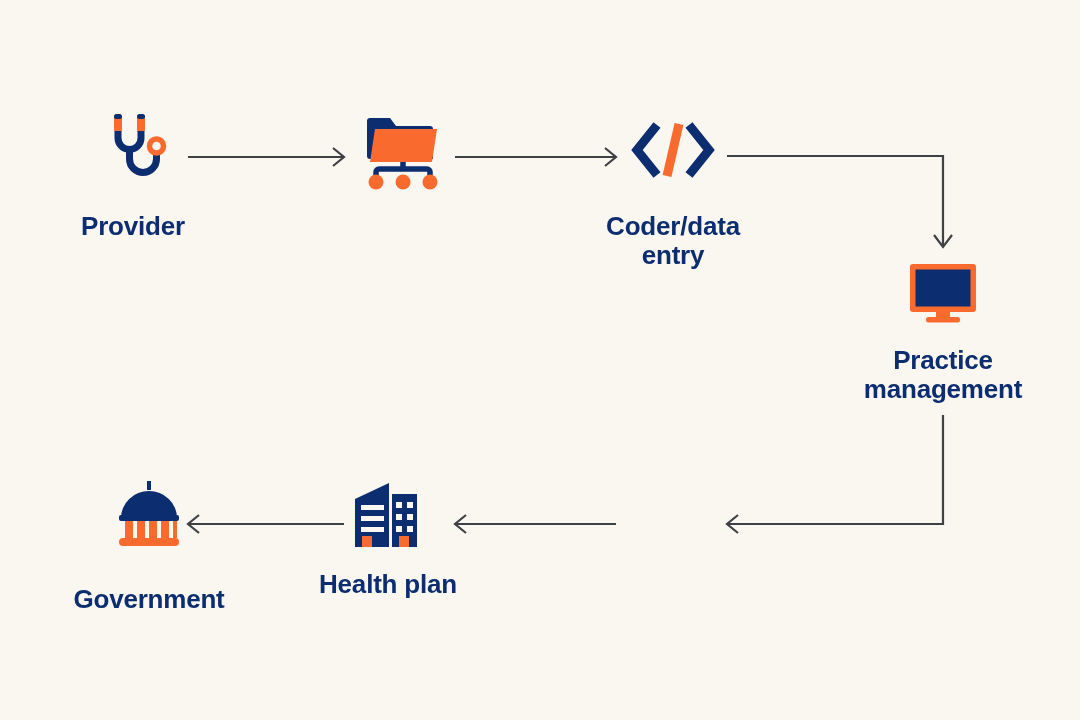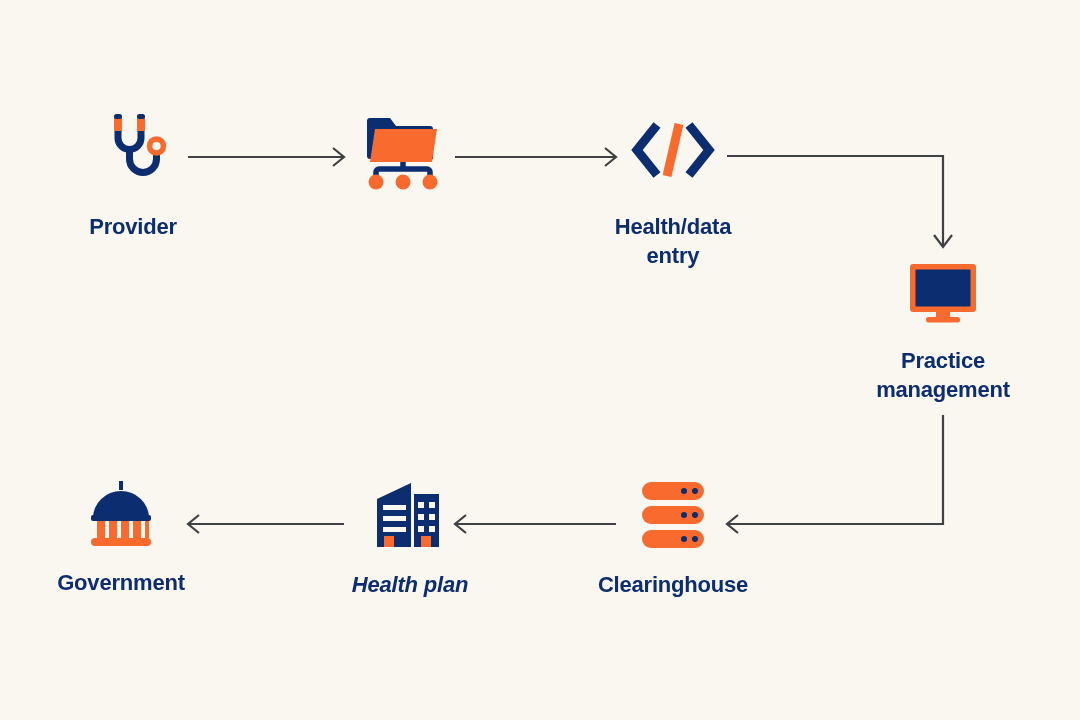--- a/index.html
+++ b/index.html
@@ -35,35 +35,35 @@
     align-items: center;
     text-align: center;
   }
   .node-icon {
     display: block;
     line-height: 0;
   }
   .node-label {
     font-family: "Liberation Sans", sans-serif;
     font-weight: bold;
-    font-size: 22px;
+    font-size: 26px;
     line-height: 29px;
     color: #0C2D6F;
     letter-spacing: -0.2px;
     white-space: pre-line;
   }
 
   
   #node-provider      { left: 33px;  top: 112px; width: 200px; }
   #node-emr           { left: 303px; top: 112px; width: 200px; }
   #node-coder         { left: 573px; top: 112px; width: 200px; }
   #node-practice      { left: 843px; top: 262px; width: 200px; text-align: center; }
   #node-clearinghouse { left: 573px; top: 480px; width: 200px; }
-  #node-healthplan    { left: 310px; top: 480px; width: 200px; font-style: italic; }
-  #node-government    { left: 21px;  top: 480px; width: 200px; }
+  #node-healthplan    { left: 288px; top: 480px; width: 200px; }
+  #node-government    { left: 49px;  top: 480px; width: 200px; gap: 17px; }
 
   #node-provider .node-label,
   #node-emr .node-label,
   #node-coder .node-label,
   #node-practice .node-label { margin-top: 22px; }
 
   #node-clearinghouse .node-label,
   #node-healthplan .node-label,
   #node-government .node-label { margin-top: 20px; }
 </style>
@@ -149,61 +149,41 @@
     <span class="node-icon">
       <svg width="84" height="78" viewBox="0 0 84 78">
 
         <polyline points="26,13 6,38 26,63" fill="none" stroke="#0C2D6F" stroke-width="9" stroke-linecap="butt" stroke-linejoin="miter"></polyline>
 
         <line x1="48" y1="12" x2="36" y2="64" stroke="#F96A2E" stroke-width="9" stroke-linecap="butt"></line>
 
         <polyline points="58,13 78,38 58,63" fill="none" stroke="#0C2D6F" stroke-width="9" stroke-linecap="butt" stroke-linejoin="miter"></polyline>
       </svg>
     </span>
-    <span class="node-label">Health/data
+    <span class="node-label">Coder/data
 entry</span>
   </div>
 
   <div class="node" id="node-practice">
     <span class="node-icon">
       <svg width="70" height="62" viewBox="0 0 70 62">
 
         <rect x="2" y="2" width="66" height="48" rx="3" fill="#F96A2E"></rect>
 
         <rect x="7.5" y="7.5" width="55" height="37" fill="#0C2D6F"></rect>
 
         <rect x="28" y="50" width="14" height="6" fill="#F96A2E"></rect>
 
         <rect x="18" y="55" width="34" height="5.5" rx="2.5" fill="#F96A2E"></rect>
       </svg>
     </span>
     <span class="node-label">Practice
 management</span>
   </div>
 
-  <div class="node" id="node-clearinghouse">
-    <span class="node-icon">
-      <svg width="66" height="70" viewBox="0 0 66 70">
-        <g fill="#F96A2E">
-          <rect x="2" y="2" width="62" height="18" rx="9"></rect>
-          <rect x="2" y="26" width="62" height="18" rx="9"></rect>
-          <rect x="2" y="50" width="62" height="18" rx="9"></rect>
-        </g>
-        <g fill="#0C2D6F">
-          <circle cx="44" cy="11" r="3"></circle>
-            <circle cx="55" cy="11" r="3"></circle>
-          <circle cx="44" cy="35" r="3"></circle>
-            <circle cx="55" cy="35" r="3"></circle>
-          <circle cx="44" cy="59" r="3"></circle>
-            <circle cx="55" cy="59" r="3"></circle>
-        </g>
-      </svg>
-    </span>
-    <span class="node-label">Clearinghouse</span>
-  </div>
 
   <div class="node" id="node-healthplan">
     <span class="node-icon">
       <svg width="70" height="70" viewBox="0 0 70 70">
 
         <path d="M2 19 L36 3 V67 H2 Z" fill="#0C2D6F"></path>
 
         <rect x="39" y="14" width="25" height="53" fill="#0C2D6F"></rect>
 
         <g fill="#FAF6F0">

